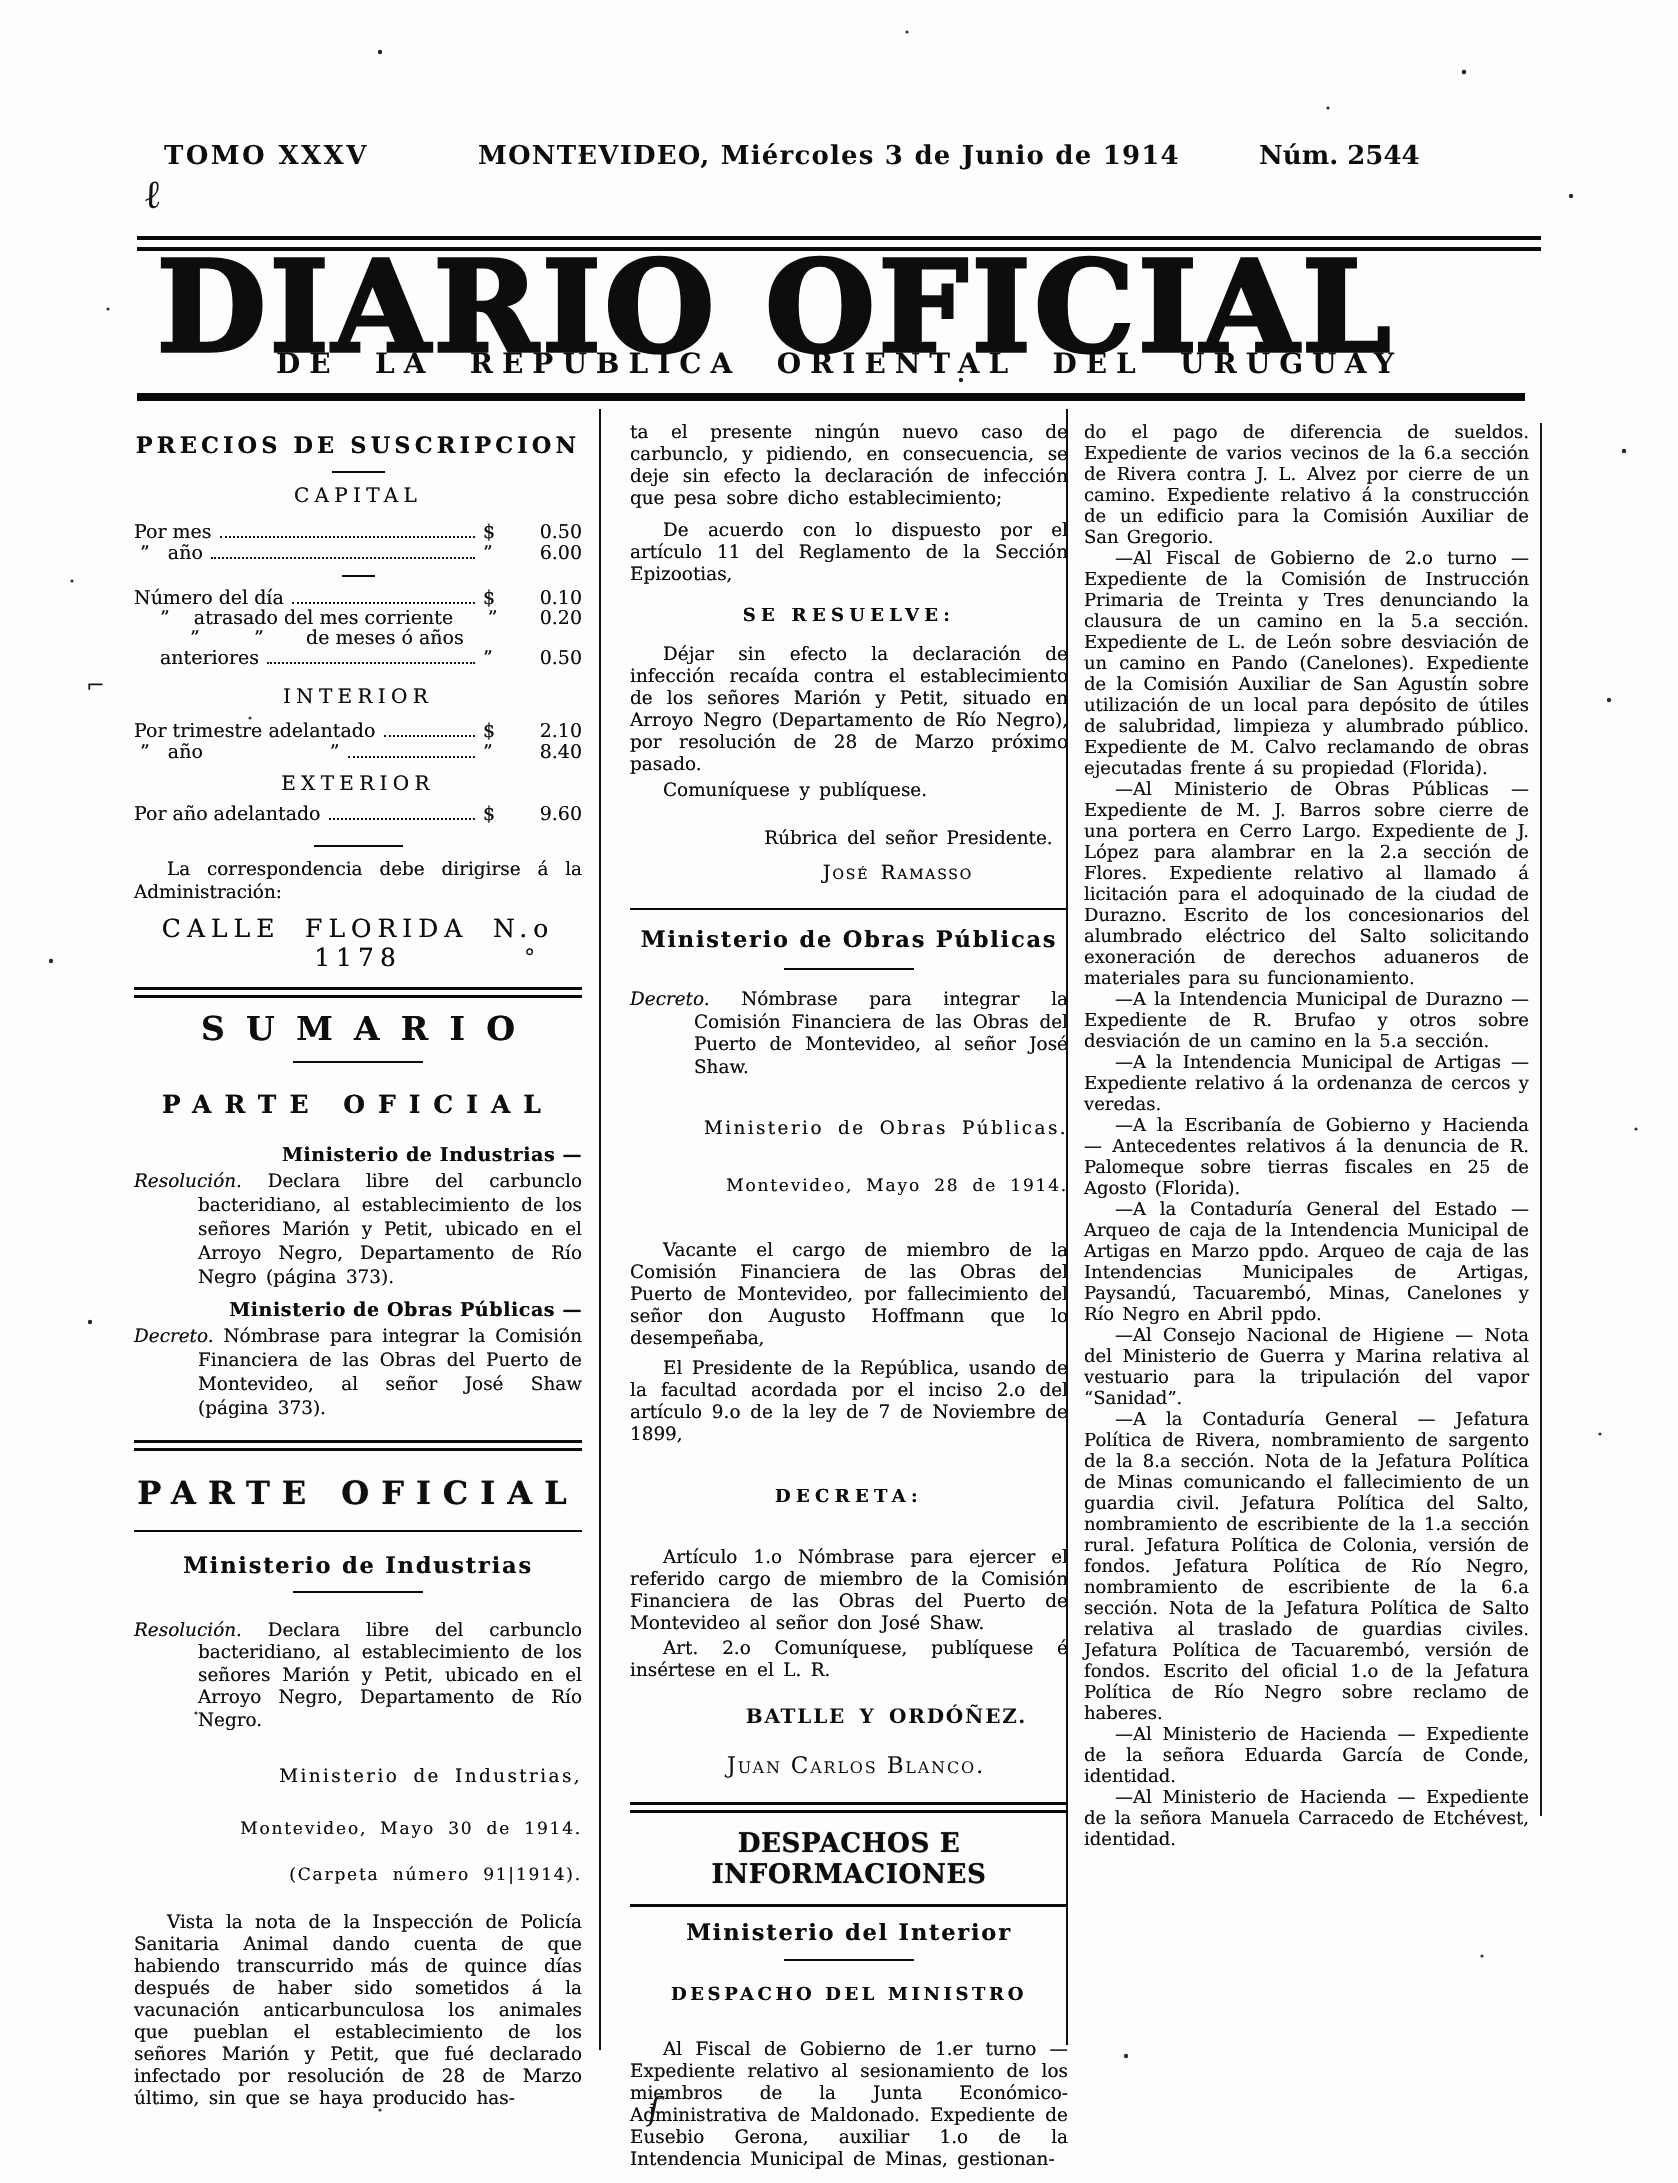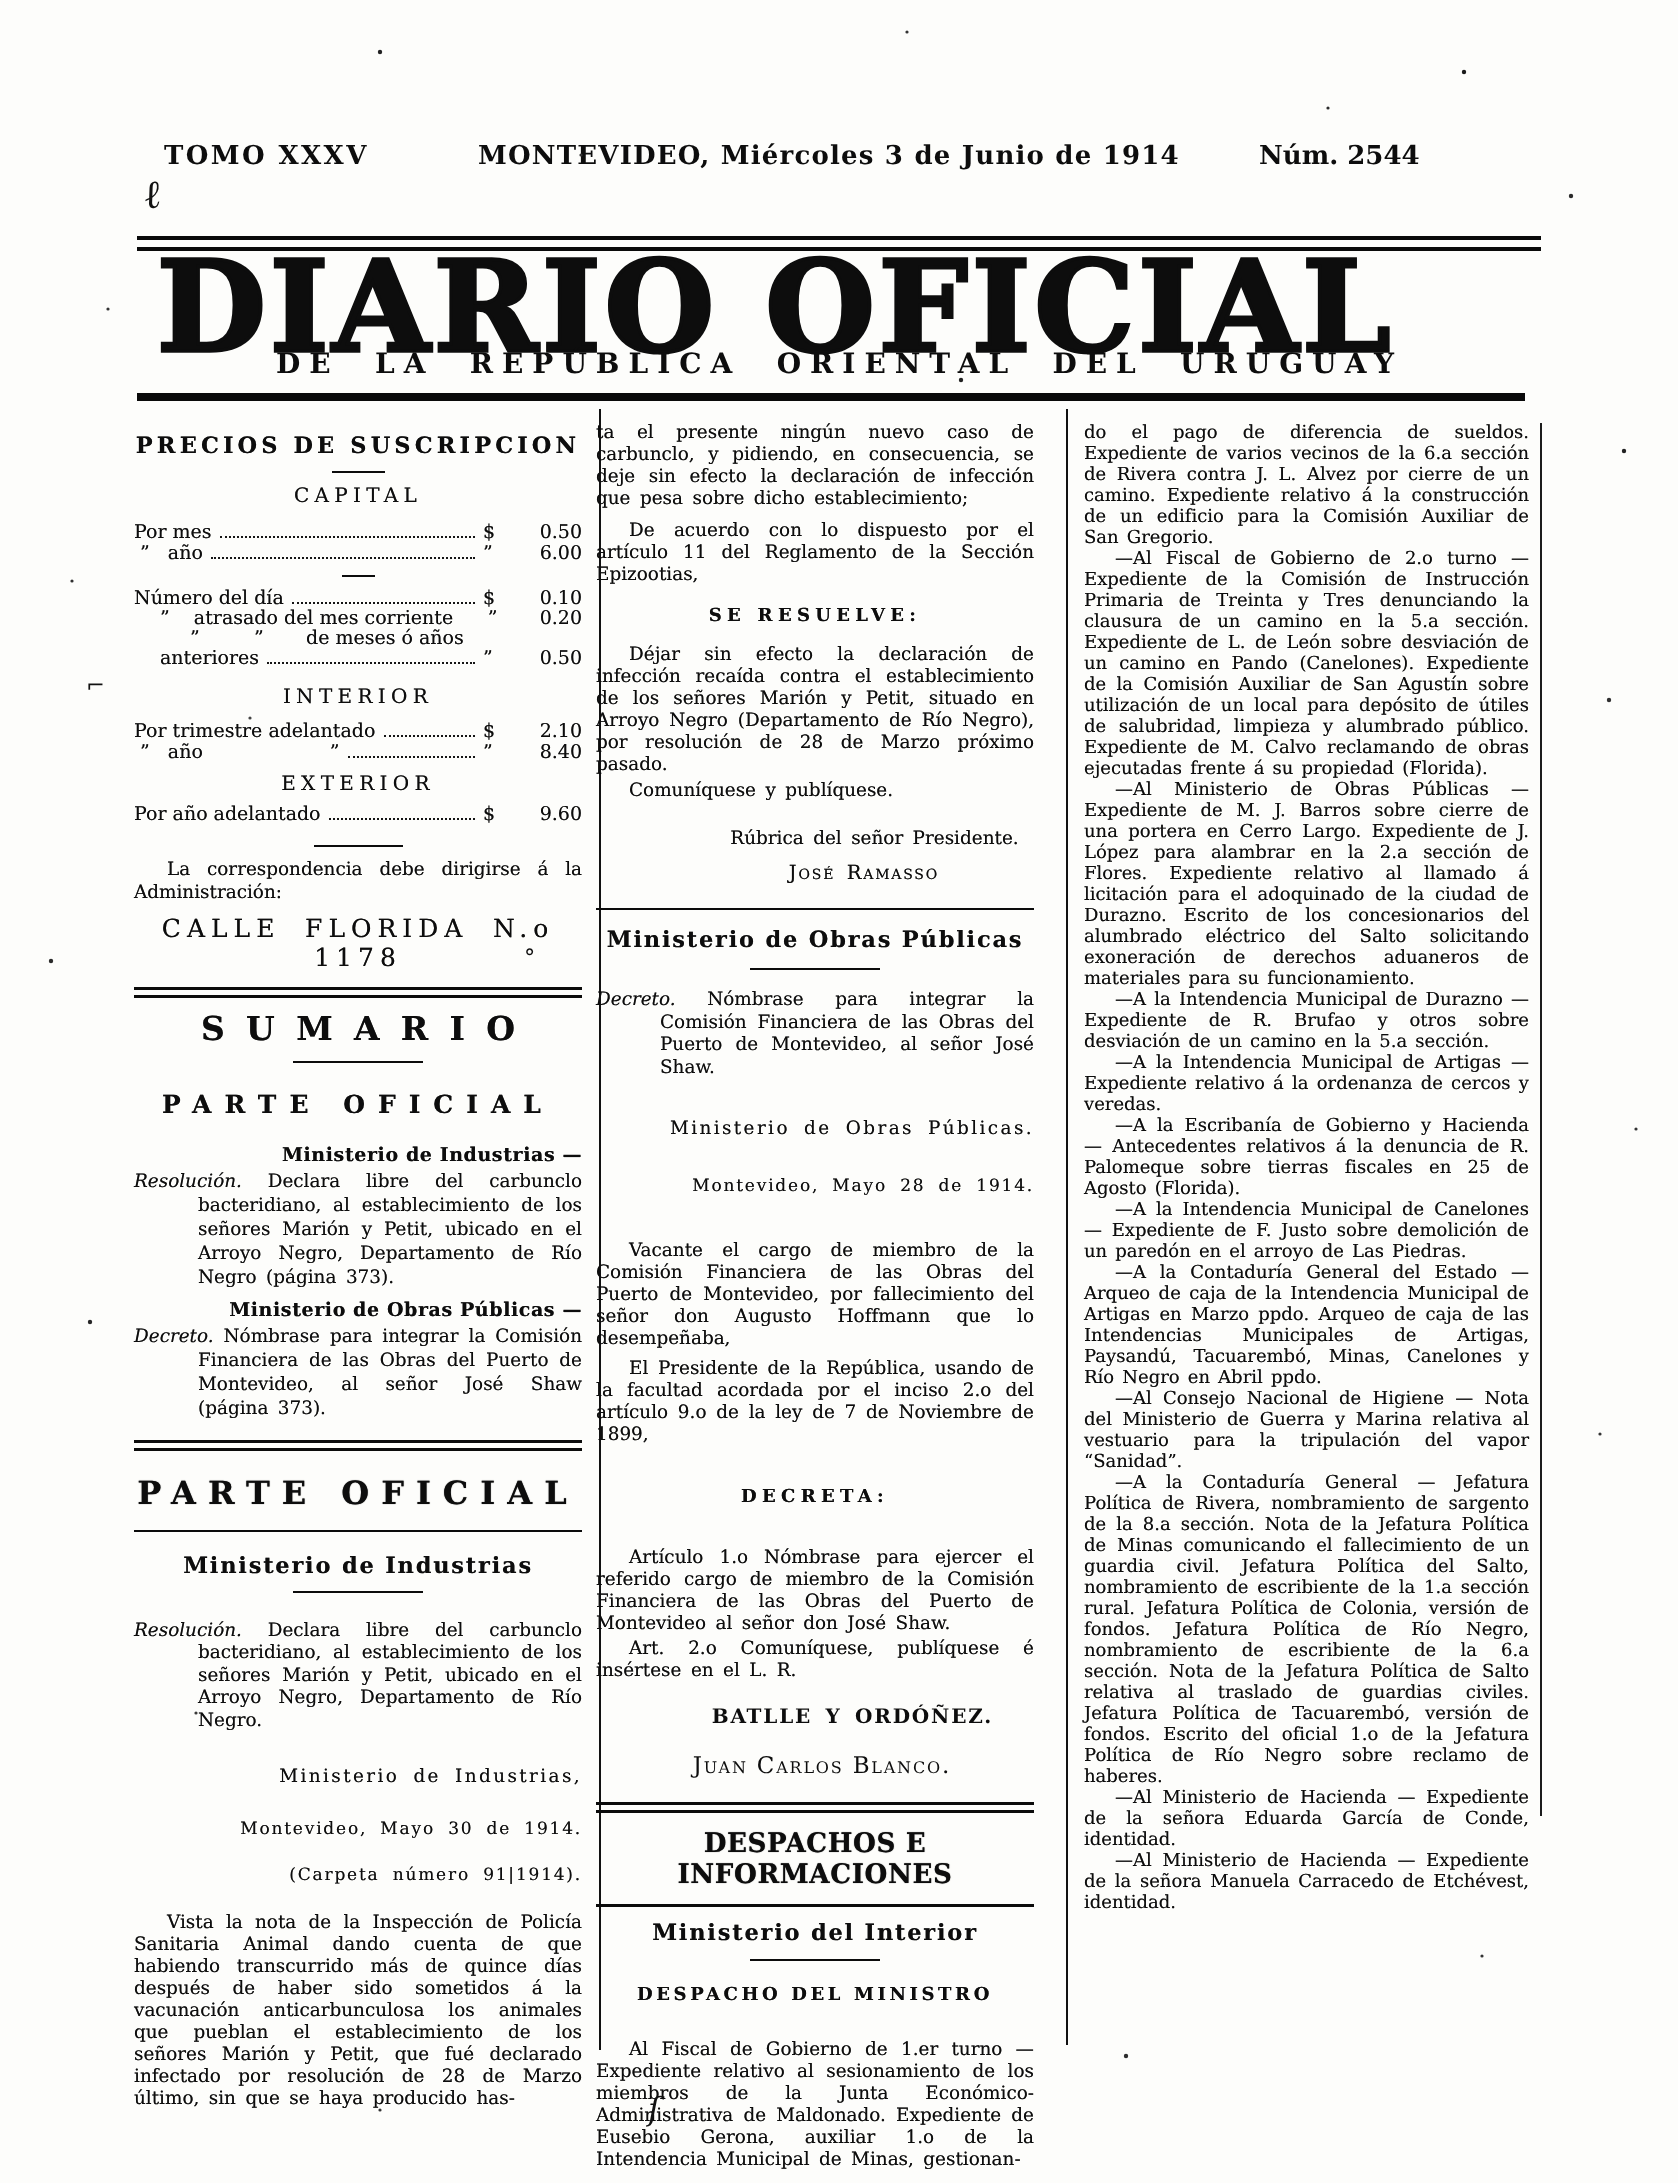--- a/index.html
+++ b/index.html
@@ -25,21 +25,21 @@
           font-size:28px;font-weight:bold;letter-spacing:9px;word-spacing:16.6px;}
   .mh-rule1{position:absolute;top:393px;left:137px;width:1388px;height:8.3px;background:#0a0a0a;}
 
   
   .vrule{position:absolute;width:2.4px;background:#111;}
   .v1{left:599px;top:409px;height:1641px;}
   .v2{left:1066px;top:409px;height:1636px;}
   .v3{left:1540px;top:423px;width:1.8px;height:1393px;background:#1c1c1c;}
   .col{position:absolute;}
   .col-left {left:134px;top:422px;width:448px;}
-  .col-mid  {left:596px;top:422px;width:438px;}
+  .col-mid  {left:630px;top:422px;width:438px;}
   .col-right{left:1084px;top:422px;width:445px;}
 
   
   .body{font-size:18.4px;line-height:22px;text-align:justify;word-spacing:3.6px;
         text-shadow:0 0 0.6px rgba(10,10,10,.65);}
   .ind{text-indent:33px;}
   .hang{font-size:18.4px;line-height:24px;text-align:justify;word-spacing:3.6px;
         padding-left:64px;text-indent:-64px;text-shadow:0 0 0.6px rgba(10,10,10,.6);}
   .hang i{font-style:italic;}
   .centerline{font-size:17px;letter-spacing:1.8px;word-spacing:6px;
@@ -279,21 +279,20 @@
     <p class="body ind" style="margin-top:34px">Al Fiscal de Gobierno de 1.er turno — Expediente relativo al sesionamiento de los miembros de la Junta Económico-Administrativa de Maldonado. Expediente de Eusebio Gerona, auxiliar 1.o de la Intendencia Municipal de Minas, gestionan-</p>
   </section>
 
   <section class="col col-right">
     <p class="item noind">do el pago de diferencia de sueldos. Expediente de varios vecinos de la 6.a sección de Rivera contra J. L. Alvez por cierre de un camino. Expediente relativo á la construcción de un edificio para la Comisión Auxiliar de San Gregorio.</p>
     <p class="item">—Al Fiscal de Gobierno de 2.o turno —Expediente de la Comisión de Instrucción Primaria de Treinta y Tres denunciando la clausura de un camino en la 5.a sección. Expediente de L. de León sobre desviación de un camino en Pando (Canelones). Expediente de la Comisión Auxiliar de San Agustín sobre utilización de un local para depósito de útiles de salubridad, limpieza y alumbrado público. Expediente de M. Calvo reclamando de obras ejecutadas frente á su propiedad (Florida).</p>
     <p class="item">—Al Ministerio de Obras Públicas — Expediente de M. J. Barros sobre cierre de una portera en Cerro Largo. Expediente de J. López para alambrar en la 2.a sección de Flores. Expediente relativo al llamado á licitación para el adoquinado de la ciudad de Durazno. Escrito de los concesionarios del alumbrado eléctrico del Salto solicitando exoneración de derechos aduaneros de materiales para su funcionamiento.</p>
     <p class="item">—A la Intendencia Municipal de Durazno — Expediente de R. Brufao y otros sobre desviación de un camino en la 5.a sección.</p>
     <p class="item">—A la Intendencia Municipal de Artigas — Expediente relativo á la ordenanza de cercos y veredas.</p>
     <p class="item">—A la Escribanía de Gobierno y Hacienda — Antecedentes relativos á la denuncia de R. Palomeque sobre tierras fiscales en 25 de Agosto (Florida).</p>
-    <p class="item">—A la Intendencia Municipal de Canelones — Expediente de F. Justo sobre demolición de un paredón en el arroyo de Las Piedras.</p>
     <p class="item">—A la Contaduría General del Estado — Arqueo de caja de la Intendencia Municipal de Artigas en Marzo ppdo. Arqueo de caja de las Intendencias Municipales de Artigas, Paysandú, Tacuarembó, Minas, Canelones y Río Negro en Abril ppdo.</p>
     <p class="item">—Al Consejo Nacional de Higiene — Nota del Ministerio de Guerra y Marina relativa al vestuario para la tripulación del vapor “Sanidad”.</p>
     <p class="item">—A la Contaduría General — Jefatura Política de Rivera, nombramiento de sargento de la 8.a sección. Nota de la Jefatura Política de Minas comunicando el fallecimiento de un guardia civil. Jefatura Política del Salto, nombramiento de escribiente de la 1.a sección rural. Jefatura Política de Colonia, versión de fondos. Jefatura Política de Río Negro, nombramiento de escribiente de la 6.a sección. Nota de la Jefatura Política de Salto relativa al traslado de guardias civiles. Jefatura Política de Tacuarembó, versión de fondos. Escrito del oficial 1.o de la Jefatura Política de Río Negro sobre reclamo de haberes.</p>
     <p class="item">—Al Ministerio de Hacienda — Expediente de la señora Eduarda García de Conde, identidad.</p>
     <p class="item">—Al Ministerio de Hacienda — Expediente de la señora Manuela Carracedo de Etchévest, identidad.</p>
   </section>
 
   <span class="mark mk1">ℓ</span>
   <span class="mark mk2">°</span>
   <span class="mark mk3">ſ</span>

